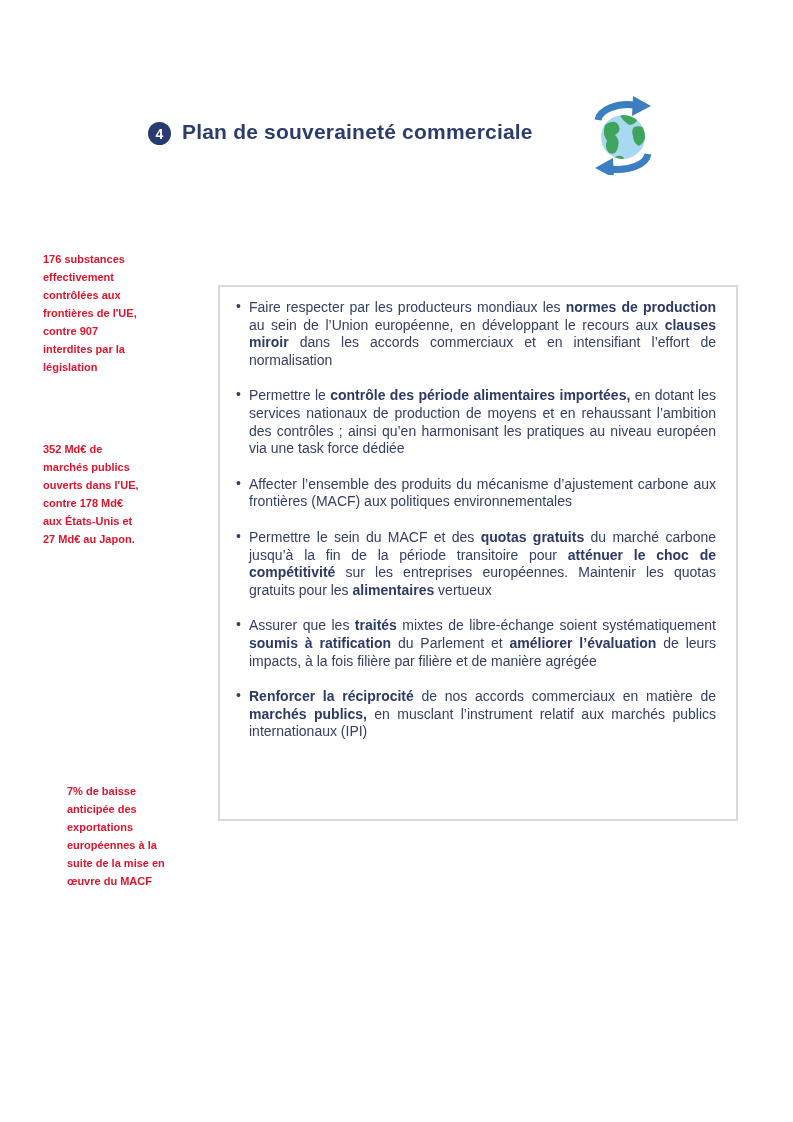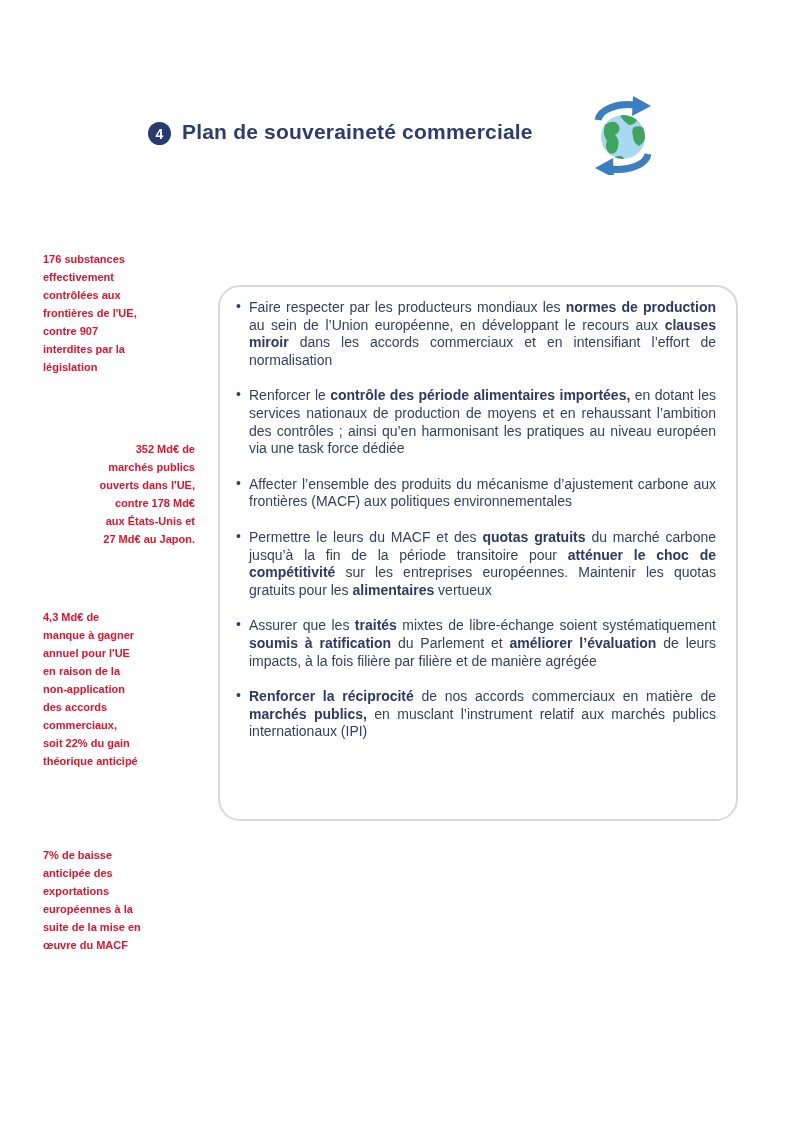--- a/index.html
+++ b/index.html
@@ -25,26 +25,26 @@
     color:#2c3c6e;letter-spacing:0.2px;white-space:nowrap;text-align:center;
   }
   .globe{position:absolute;left:443px;top:0;width:64px;height:80px;}
   
   .stat{
     position:absolute;left:43px;width:152px;
     color:#e0142d;font-weight:bold;
     font-size:11px;line-height:18px;
     white-space:pre-line;
   }
-  .stat1{top:250px;} .stat2{top:440px;text-align:right;} .stat3{top:608px;} .stat4{top:846px;}
+  .stat1{top:250px;} .stat2{top:440px;} .stat3{top:608px;} .stat4{top:782px;margin-left:24px;}
   
   .content-box{
     position:absolute;left:218px;top:285px;
     width:520px;height:536px;
-    border:2px solid #d9d9d9;border-radius:22px;
+    border:2px solid #d9d9d9;border-radius:0;
     box-sizing:border-box;
     padding:12px 20px 10px 10px;
   }
   ul.bullets{margin:0;padding:0;list-style:none;}
   ul.bullets li{
     position:relative;
     padding-left:19px;
     margin-bottom:18px;
     color:#333f63;
     font-size:14px;line-height:17.6px;
@@ -94,40 +94,31 @@
 frontières de l'UE,
 contre 907
 interdites par la
 législation</div>
   <div class="stat stat2">352 Md€ de
 marchés publics
 ouverts dans l'UE,
 contre 178 Md€
 aux États-Unis et
 27 Md€ au Japon.</div>
-  <div class="stat stat3">4,3 Md€ de
-manque à gagner
-annuel pour l'UE
-en raison de la
-non-application
-des accords
-commerciaux,
-soit 22% du gain
-théorique anticipé</div>
   <div class="stat stat4">7% de baisse
 anticipée des
 exportations
 européennes à la
 suite de la mise en
 œuvre du MACF</div>
 
   <div class="content-box">
     <ul class="bullets">
         <li><span>Faire respecter par les producteurs mondiaux les </span><b>normes de production</b><span> au sein de l’Union européenne, en développant le recours aux </span><b>clauses miroir</b><span> dans les accords commerciaux et en intensifiant l’effort de normalisation</span></li>
-        <li><span>Renforcer le </span><b>contrôle des période alimentaires importées,</b><span> en dotant les services nationaux de production de moyens et en rehaussant l’ambition des contrôles ; ainsi qu’en harmonisant les pratiques au niveau européen via une task force dédiée</span></li>
+        <li><span>Permettre le </span><b>contrôle des période alimentaires importées,</b><span> en dotant les services nationaux de production de moyens et en rehaussant l’ambition des contrôles ; ainsi qu’en harmonisant les pratiques au niveau européen via une task force dédiée</span></li>
         <li><span>Affecter l’ensemble des produits du mécanisme d’ajustement carbone aux frontières (MACF) aux politiques environnementales</span></li>
-        <li><span>Permettre le leurs du MACF et des </span><b>quotas gratuits</b><span> du marché carbone jusqu’à la fin de la période transitoire pour </span><b>atténuer le choc de compétitivité</b><span> sur les entreprises européennes. Maintenir les quotas gratuits pour les </span><b>alimentaires</b><span> vertueux</span></li>
+        <li><span>Permettre le sein du MACF et des </span><b>quotas gratuits</b><span> du marché carbone jusqu’à la fin de la période transitoire pour </span><b>atténuer le choc de compétitivité</b><span> sur les entreprises européennes. Maintenir les quotas gratuits pour les </span><b>alimentaires</b><span> vertueux</span></li>
         <li><span>Assurer que les </span><b>traités</b><span> mixtes de libre-échange soient systématiquement </span><b>soumis à ratification</b><span> du Parlement et </span><b>améliorer l’évaluation</b><span> de leurs impacts, à la fois filière par filière et de manière agrégée</span></li>
         <li><b>Renforcer la réciprocité</b><span> de nos accords commerciaux en matière de </span><b>marchés publics,</b><span> en musclant l’instrument relatif aux marchés publics internationaux (IPI)</span></li>
       </ul>
   </div>
 
 </div>
 
 </body></html>

